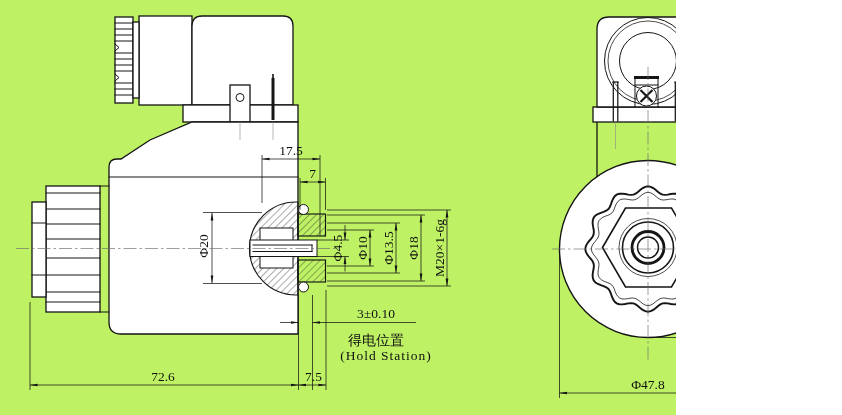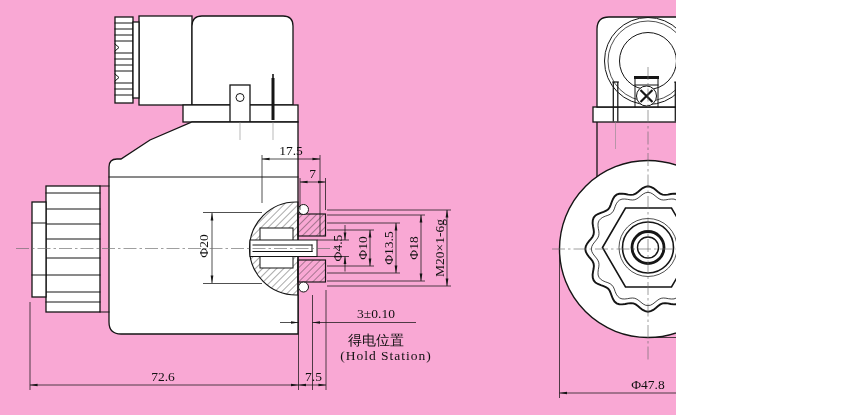--- a/index.html
+++ b/index.html
@@ -1,16 +1,16 @@
 <!DOCTYPE html>
 <html><head>
 <meta charset="utf-8">
 <style>
   html,body{margin:0;padding:0;background:#fff;}
-  .canvas{position:relative;width:676px;height:415px;background:#f9a8d4;overflow:hidden;
+  .canvas{position:relative;width:676px;height:415px;background:#bef264;overflow:hidden;
           font-family:"Liberation Serif","DejaVu Serif",serif;}
   svg{display:block}
   
   .ln{stroke:#151515;stroke-width:1.3;fill:none;stroke-linecap:square}
   .md{stroke:#151515;stroke-width:1;fill:none;stroke-linecap:square}
   .tn{stroke:#151515;stroke-width:.75;fill:none;stroke-linecap:butt}
   .wf{fill:#ffffff;stroke:#151515;stroke-width:1.3;stroke-linejoin:miter}
   .wt{fill:#ffffff;stroke:#151515;stroke-width:1}
   .ht{fill:url(#hch);stroke:#151515;stroke-width:1.15}
   .cl{stroke:#6a6a6a;stroke-width:.65;fill:none;stroke-dasharray:13 3 2.5 3}

